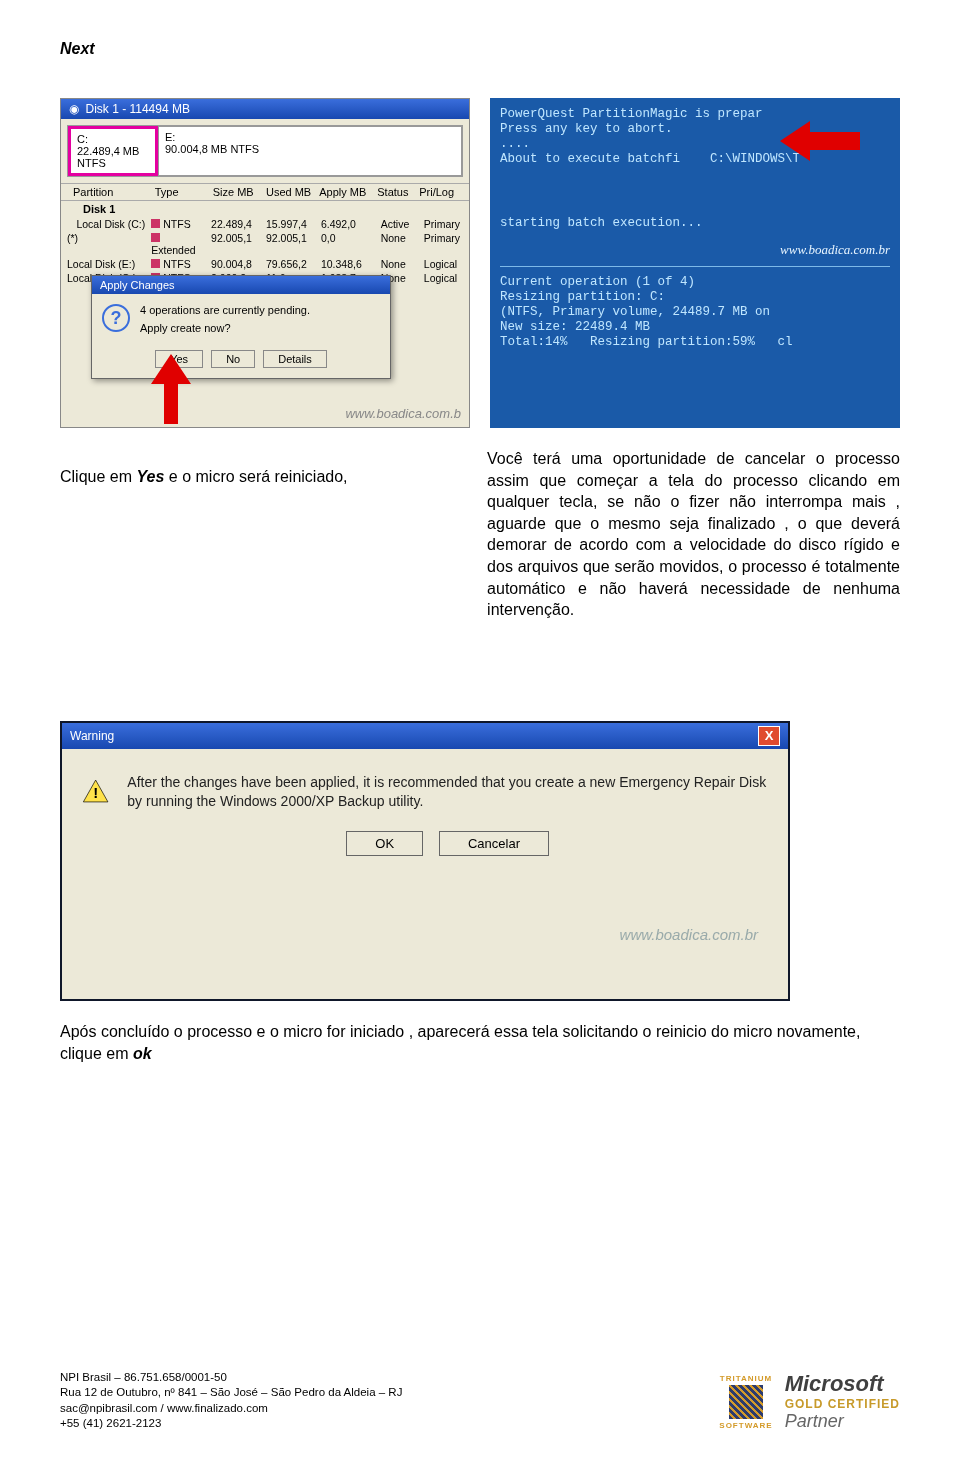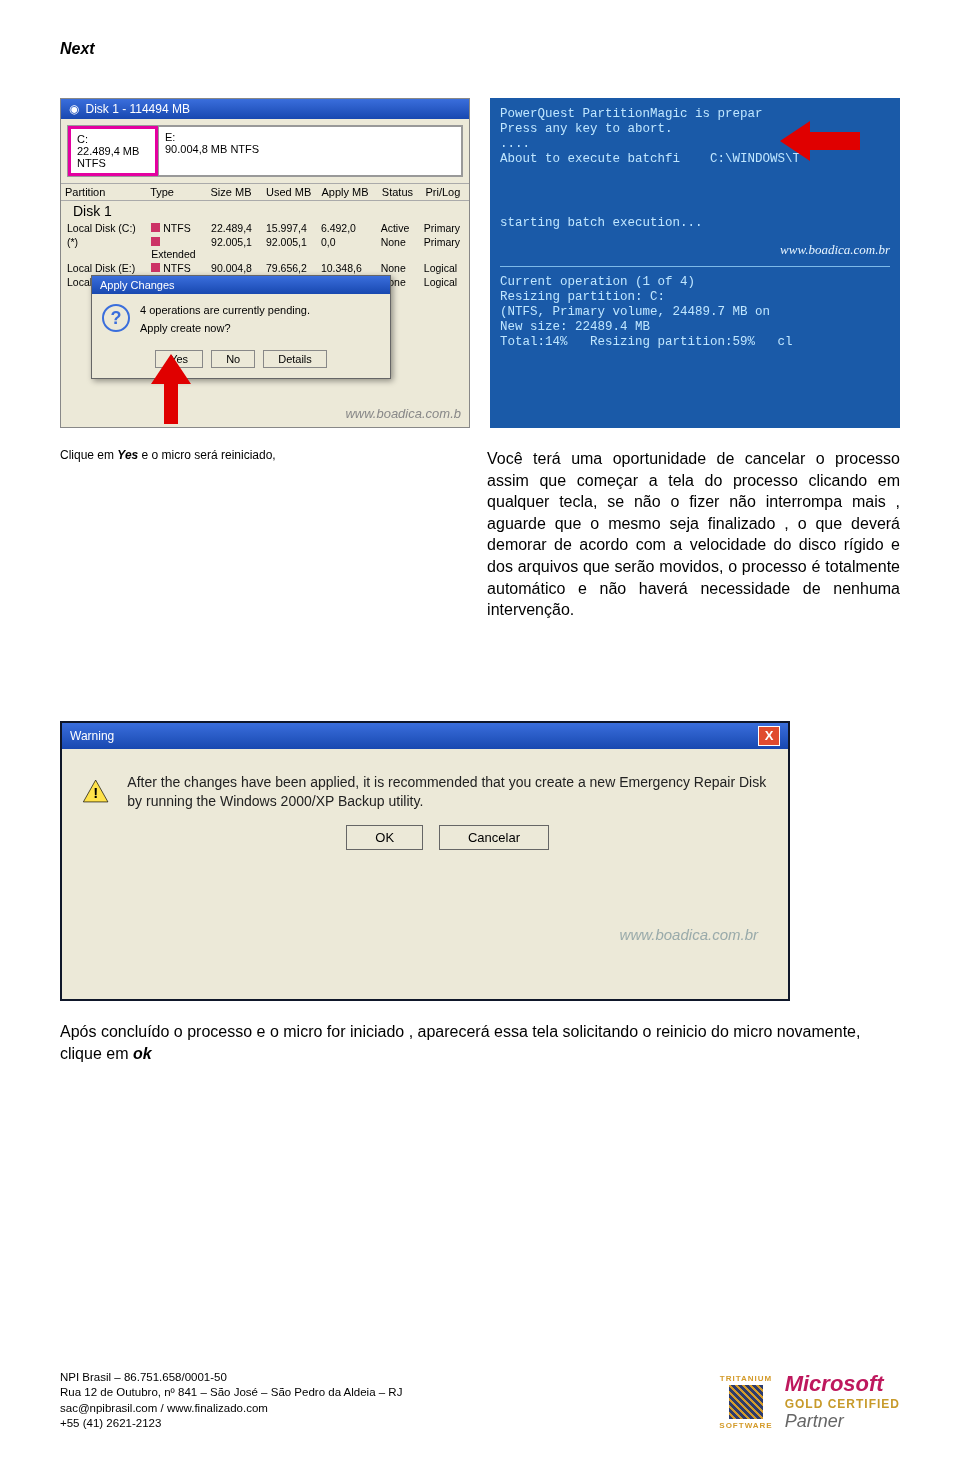--- a/index.html
+++ b/index.html
@@ -15,58 +15,58 @@
     position: relative;
   }
   .header-italic { font-weight: bold; font-style: italic; font-size: 16px; }
   .row-shots { display: flex; gap: 20px; margin: 40px 0 20px 0; }
   .shot-left, .shot-right { position: relative; }
   .shot-left { width: 410px; height: 330px; background:#ece9d8; border:1px solid #888; }
   .titlebar { background: linear-gradient(#3a6edc,#1848b0); color:#fff; font-size:12px; padding:3px 8px; display:flex; align-items:center; gap:6px;}
   .diskbar { background:#fff; border:1px solid #999; margin:6px; display:flex; font-size:11px;}
   .diskcell { border:1px solid #999; padding:4px 6px; flex:1;}
   .diskcell.c { border:3px solid #e400a0; flex:0 0 90px;}
-  .table-hdr { display:flex; font-size:11px; background:#ece9d8; border-top:1px solid #aaa; border-bottom:1px solid #aaa; padding:2px 4px; gap:6px;}
+  .table-hdr { display:flex; font-size:11px; background:#ece9d8; border-top:1px solid #aaa; border-bottom:1px solid #aaa; padding:2px 12px; gap:6px;}
   .table-hdr span { display:inline-block; }
   .tblrow { display:flex; font-size:10.5px; padding:1px 6px; gap:6px;}
   .sq { width:9px; height:9px; display:inline-block; margin-right:3px; background:#c36;}
   .dlg { position:absolute; left:30px; top:176px; width:300px; background:#ece9d8; border:1px solid #666; box-shadow:2px 2px 6px rgba(0,0,0,.4);}
   .dlg .titlebar { font-size:11px;}
   .dlg-body { display:flex; padding:10px; font-size:11px; gap:10px; align-items:flex-start;}
   .qicon { width:28px; height:28px; border-radius:50%; border:2px solid #3a6edc; color:#3a6edc; font-weight:bold; display:flex; align-items:center; justify-content:center; font-size:18px;}
   .dlg-btns { display:flex; gap:8px; justify-content:center; padding:6px 0 10px;}
   .dlg-btns button { font-size:11px; padding:2px 14px; background:#ece9d8; border:1px solid #888;}
   .redbox { border:2px solid #e00000;}
   .watermark-left { position:absolute; right:8px; bottom:6px; color:#888; font-size:13px; font-style:italic;}
   .arrow-svg { position:absolute; }
   .shot-right { width:420px; height:330px; background:#1a5aa8; color:#bfe6ff; font-family:"Courier New",monospace; font-size:12.5px; padding:8px 10px; overflow:hidden; filter: blur(.3px);}
   .shot-right .line { white-space:pre; margin:1px 0;}
   .shot-right .wm { color:#e6f4ff; font-style:italic; text-align:right; margin-top:12px; font-family:Verdana; font-size:13px;}
   .shot-right .hr { border-top:1px solid #7db9e8; margin:8px 0;}
   .two-col { display:flex; align-items:flex-start; gap:24px; margin-top:8px;}
-  .left-caption { font-size:12px; }
+  .left-caption { font-size:16px;margin-top:20px; }
   .right-para { font-size:16px; text-align:justify; line-height:1.35; width: 420px;}
   .em { font-style:italic; font-weight:bold;}
   .warning-shot { width:730px; height:280px; background:#ece9d8; border:2px solid #0f172a; margin: 100px 0 20px 0; position:relative;}
   .warning-shot .titlebar { justify-content:space-between;}
   .close-x { width:22px; height:20px; background:#e04b2f; color:#fff; display:flex; align-items:center; justify-content:center; font-weight:bold; border:1px solid #fff; font-size:13px;}
   .warn-body { display:flex; padding:24px 20px 10px 20px; gap:18px; font-size:14px; color:#222; font-family:Tahoma,sans-serif;}
   .warn-icon { width:40px; height:36px; }
   .warn-text p { margin:0 0 14px 0; line-height:1.35;}
-  .warn-btns { text-align:center; margin-top:14px;}
+  .warn-btns { text-align:center; margin-top:20px;}
   .warn-btns button { font-size:13px; padding:4px 28px; margin:0 6px; background:#ece9d8; border:1px solid #666;}
   .wm2 { position:absolute; right:30px; bottom:56px; color:#9aa; font-style:italic; font-size:15px;}
   .after-para { font-size:16px; line-height:1.4; margin-top:20px; max-width:830px;}
   .footer { position:absolute; left:60px; right:60px; bottom:30px; display:flex; justify-content:space-between; align-items:flex-end;}
   .footer-left { font-size:11.5px; font-family:Arial,sans-serif; line-height:1.35;}
   .footer-right { display:flex; align-items:center; gap:12px;}
   .tritanium { text-align:center; font-size:8px; color:#d49b2a; letter-spacing:1px; font-weight:bold;}
   .trit-sq { width:34px; height:34px; background:repeating-linear-gradient(45deg,#2b3b6f,#2b3b6f 3px,#d49b2a 3px,#d49b2a 5px); margin:2px auto;}
   .ms-logo { font-family:Arial; }
-  .ms-top { font-size:22px; font-weight:bold; font-style:italic; color:#be185d;}
+  .ms-top { font-size:22px; font-weight:bold; font-style:italic; color:#404040;}
   .ms-gold { font-size:12px; color:#c79a2a; font-weight:bold; letter-spacing:1px;}
   .ms-part { font-size:18px; font-style:italic; color:#666;}
   .col-w { display:inline-block; }
 </style>
 </head>
 <body>
 
 <div class="header-italic">Next</div>
 
 <div class="row-shots">
@@ -84,24 +84,24 @@
     </div>
     <div class="table-hdr">
       <span style="width:80px">Partition</span>
       <span style="width:55px">Type</span>
       <span style="width:50px">Size MB</span>
       <span style="width:50px">Used MB</span>
       <span style="width:55px">Apply MB</span>
       <span style="width:38px">Status</span>
       <span style="width:40px">Pri/Log</span>
     </div>
-    <div style="font-weight:normal; font-size:14px; padding:2px 12px;">Disk 1</div>
+    <div style="font-weight:bold; font-size:11px; padding:2px 22px;">Disk 1</div>
     <div id="tblrows">
         <div class="tblrow">
-          <span class="col-w" style="width: 80px;">Local Disk (C:)</span>
+          <span class="col-w" style="width: 80px; text-align: right;">Local Disk (C:)</span>
           <span class="col-w" style="width: 55px;"><span class="sq"></span>NTFS</span>
           <span class="col-w" style="width: 50px;">22.489,4</span>
           <span class="col-w" style="width: 50px;">15.997,4</span>
           <span class="col-w" style="width: 55px;">6.492,0</span>
           <span class="col-w" style="width: 38px;">Active</span>
           <span class="col-w" style="width: 40px;">Primary</span>
         </div>
         <div class="tblrow">
           <span class="col-w" style="width: 80px;">(*)</span>
           <span class="col-w" style="width: 55px;"><span class="sq"></span>Extended</span>

